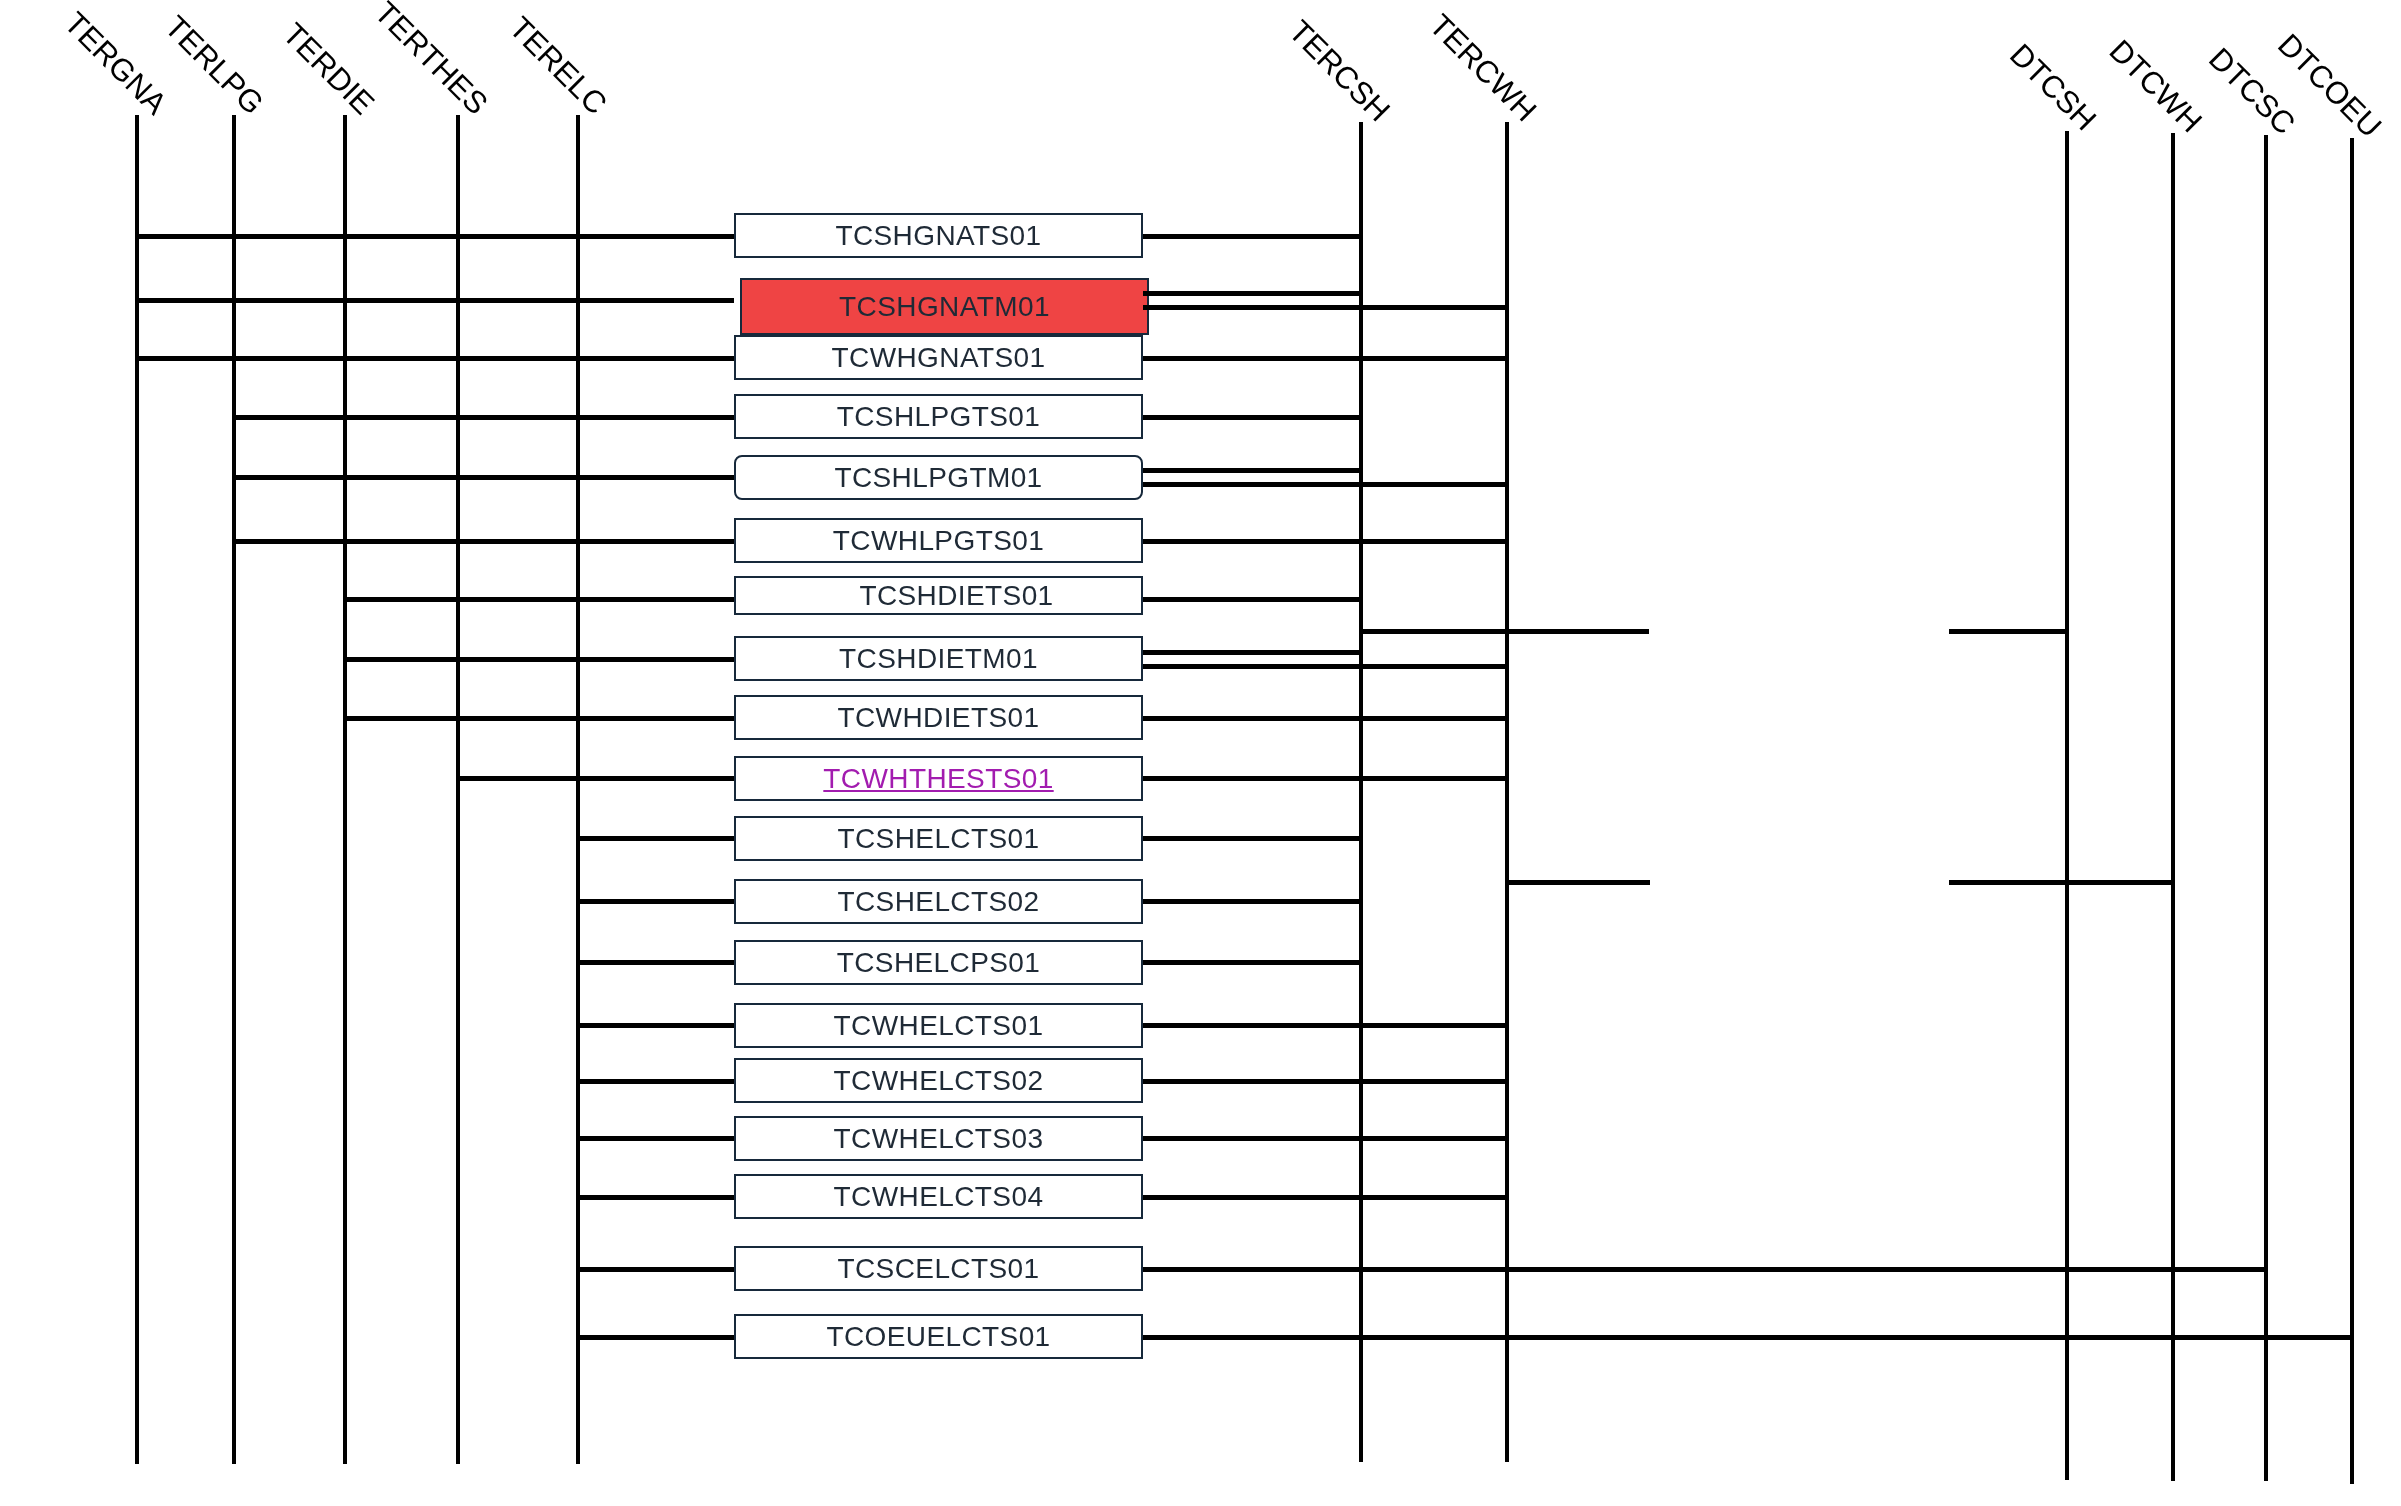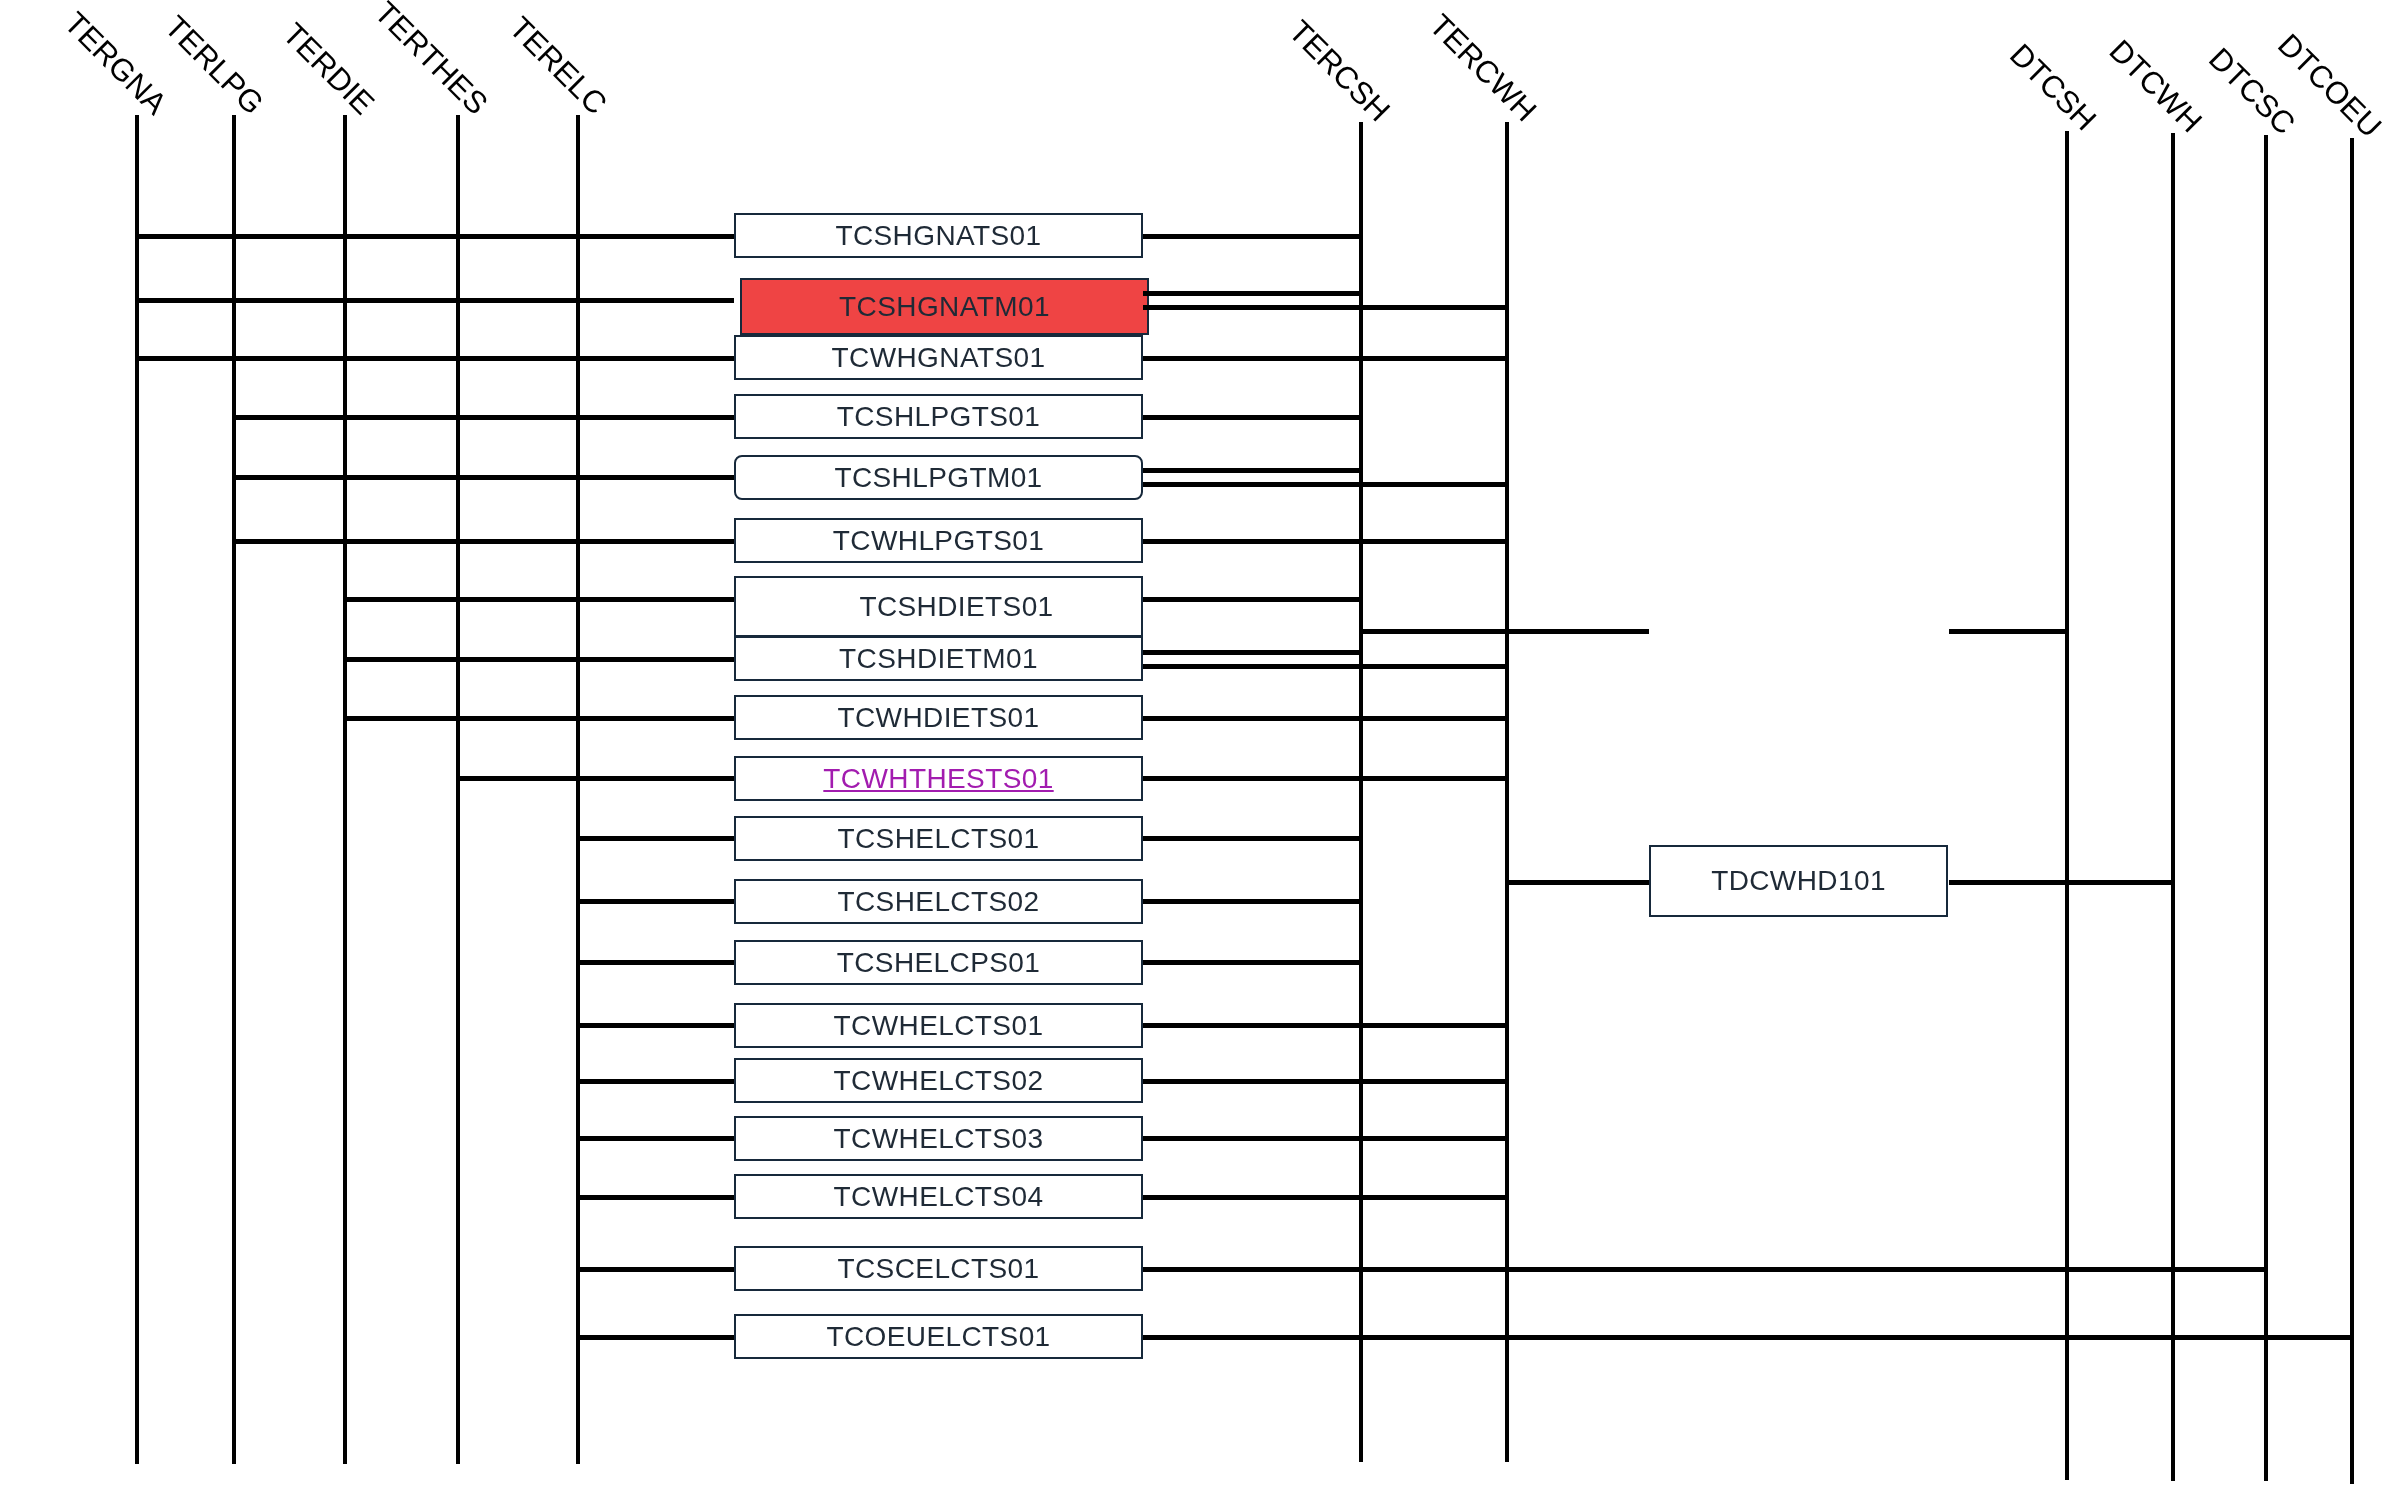--- a/index.html
+++ b/index.html
@@ -130,21 +130,21 @@
       <span style="color: rgb(31, 42, 54);">TCSHLPGTM01</span>
     </div>
     <div class="hline" style="left: 1143px; top: 468px; width: 218px; background: rgb(0, 0, 0);"></div>
     <div class="hline" style="left: 1143px; top: 482px; width: 364px; background: rgb(0, 0, 0);"></div>
     <div class="hline" style="left: 234px; top: 539px; width: 500px; background: rgb(0, 0, 0);"></div>
     <div class="tech-box" style="left: 734px; top: 518px; width: 409px; height: 45px; border-color: rgb(23, 41, 59); background: rgb(255, 255, 255);">
       <span style="color: rgb(31, 42, 54);">TCWHLPGTS01</span>
     </div>
     <div class="hline" style="left: 1143px; top: 539px; width: 364px; background: rgb(0, 0, 0);"></div>
     <div class="hline" style="left: 345px; top: 597px; width: 389px; background: rgb(0, 0, 0);"></div>
-    <div class="tech-box" style="left: 734px; top: 576px; width: 409px; height: 61px; border-color: rgb(23, 41, 59); background: rgb(255, 255, 255); padding-left: 36px;">
+    <div class="tech-box" style="left: 734px; top: 576px; width: 409px; height: 39px; border-color: rgb(23, 41, 59); background: rgb(255, 255, 255); padding-left: 36px;">
       <span style="color: rgb(31, 42, 54);">TCSHDIETS01</span>
     </div>
     <div class="hline" style="left: 1143px; top: 597px; width: 218px; background: rgb(0, 0, 0);"></div>
     <div class="hline" style="left: 345px; top: 657px; width: 389px; background: rgb(0, 0, 0);"></div>
     <div class="tech-box" style="left: 734px; top: 636px; width: 409px; height: 45px; border-color: rgb(23, 41, 59); background: rgb(255, 255, 255);">
       <span style="color: rgb(31, 42, 54);">TCSHDIETM01</span>
     </div>
     <div class="hline" style="left: 1143px; top: 650px; width: 218px; background: rgb(0, 0, 0);"></div>
     <div class="hline" style="left: 1143px; top: 664px; width: 364px; background: rgb(0, 0, 0);"></div>
     <div class="hline" style="left: 345px; top: 716px; width: 389px; background: rgb(0, 0, 0);"></div>
@@ -198,18 +198,15 @@
     </div>
     <div class="hline" style="left: 1143px; top: 1267px; width: 1123px; background: rgb(0, 0, 0);"></div>
     <div class="hline" style="left: 578px; top: 1335px; width: 156px; background: rgb(0, 0, 0);"></div>
     <div class="tech-box" style="left: 734px; top: 1314px; width: 409px; height: 45px; border-color: rgb(23, 41, 59); background: rgb(255, 255, 255);">
       <span style="color: rgb(31, 42, 54);">TCOEUELCTS01</span>
     </div>
     <div class="hline" style="left: 1143px; top: 1335px; width: 1209px; background: rgb(0, 0, 0);"></div>
     <div class="hline" style="left: 1361px; top: 629px; width: 288px; background: rgb(0, 0, 0);"></div>
     <div class="hline" style="left: 1949px; top: 629px; width: 119px; background: rgb(0, 0, 0);"></div>
     <div class="hline" style="left: 1507px; top: 880px; width: 143px; background: rgb(0, 0, 0);"></div>
-    <div class="tech-box" style="left: 1649px; top: 845px; width: 299px; height: 72px; border-color: rgb(23, 41, 59); background: rgb(255, 255, 255);">
-      <span style="color: rgb(31, 42, 54);">TDCWHD101</span>
-    </div>
     <div class="hline" style="left: 1949px; top: 880px; width: 225px; background: rgb(0, 0, 0);"></div>
   </div>
 
 
 </body></html>

